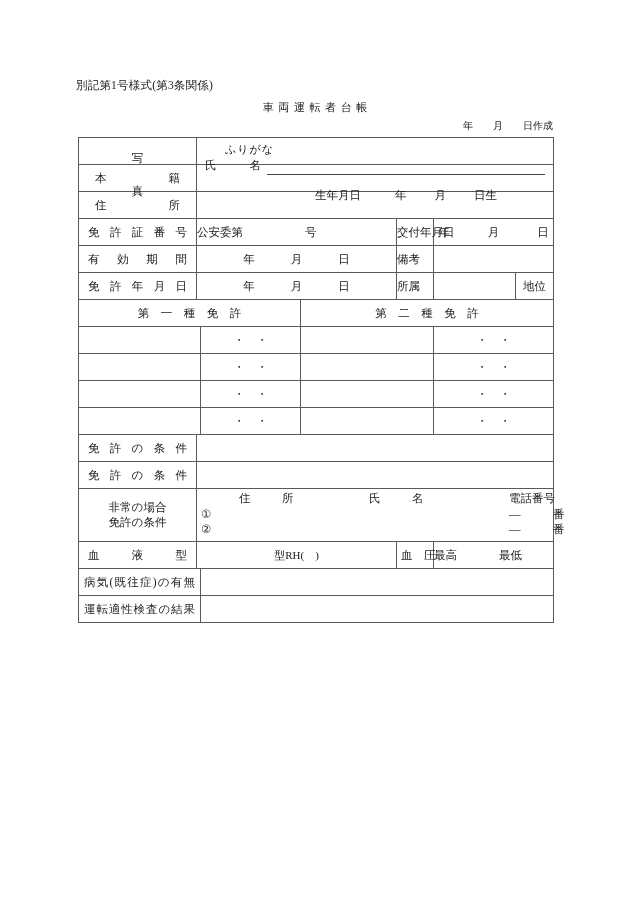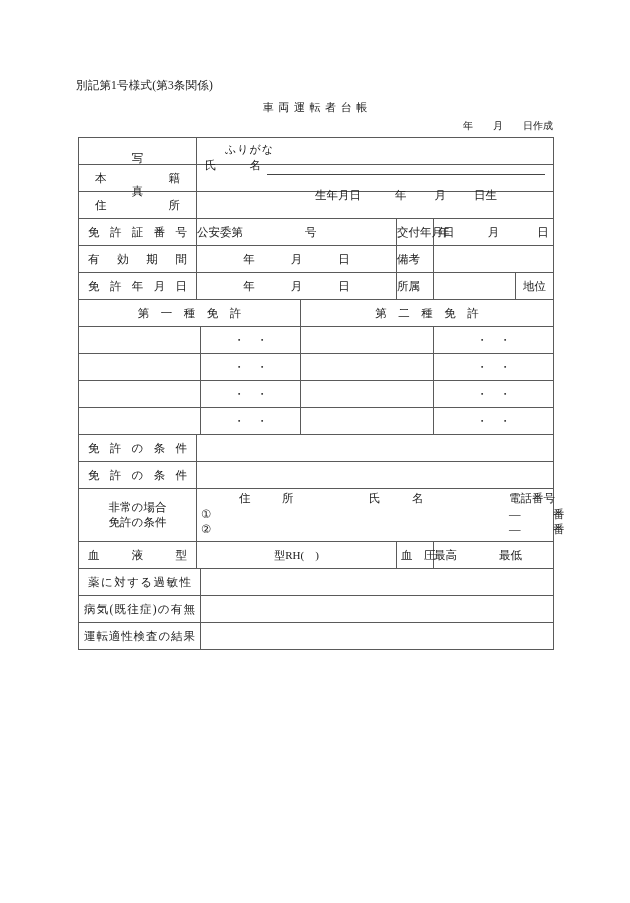--- a/index.html
+++ b/index.html
@@ -327,26 +327,20 @@
       </td>
       <td class="blood-type" colspan="3">型RH(　)</td>
       <td class="ctr">
         <span class="spread" style="padding:0 4px">血　圧</span>
       </td>
       <td class="bp-vals" colspan="2">
         <span>最高</span><span class="g"></span><span>最低</span>
       </td>
     </tr>
 
-    <tr>
-      <td class="big-row" colspan="2">
-        <span class="spread">薬に対する過敏性</span>
-      </td>
-      <td class="big-row" colspan="5"></td>
-    </tr>
 
     <tr>
       <td class="big-row" colspan="2">
         <span class="spread" style="padding:0 5px">病気(既往症)の有無</span>
       </td>
       <td class="big-row" colspan="5"></td>
     </tr>
 
     <tr>
       <td class="big-row" colspan="2">

